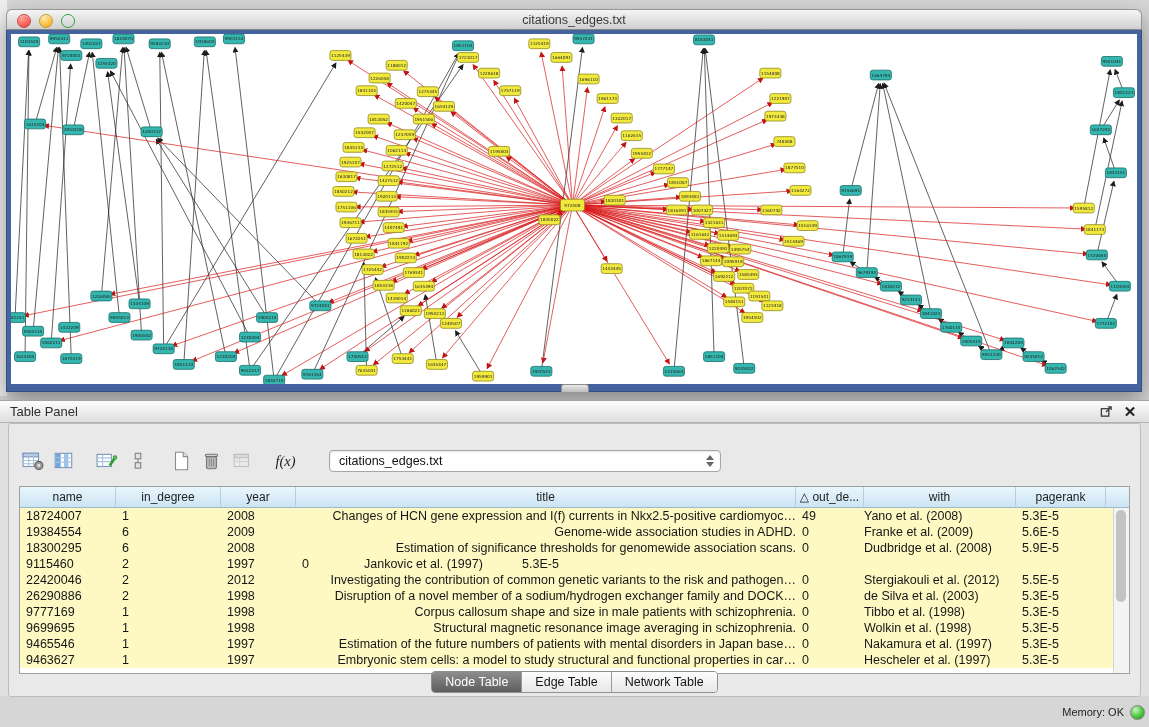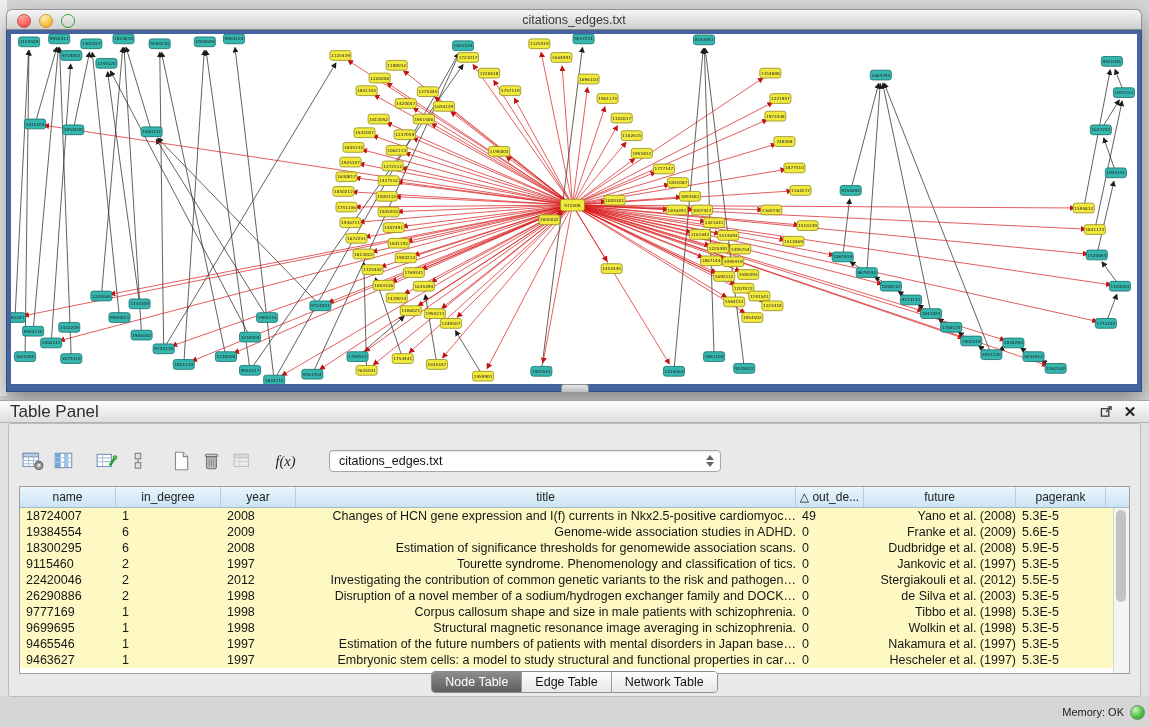--- a/index.html
+++ b/index.html
@@ -23,42 +23,42 @@
   .edge-r{stroke:#d81616;stroke-width:0.7;}
   .edge-k{stroke:#1c1c1c;stroke-width:0.7;}
   .node rect{stroke-width:0.8;}
   .node.ny rect{fill:#f2e93e;stroke:#8f8a1e;}
   .node.nt rect{fill:#35b6ae;stroke:#176e6a;}
   .node text{font-family:"DejaVu Sans",sans-serif;font-size:4.2px;fill:#222;text-anchor:middle;}
 
   
   .table-panel{position:absolute;left:0;top:400px;width:1149px;height:296px;background:#e0e0e0;border-top:1px solid #a3a3a3;box-sizing:border-box;}
   .panel-header{height:21px;background:linear-gradient(#fcfcfc,#dedede);border-bottom:1px solid #b2b2b2;display:flex;align-items:center;padding:0 10px;}
-  .panel-title{font-size:17px;color:#2e2e2e;}
+  .panel-title{font-size:13px;color:#2e2e2e;}
   .ph-spacer{flex:1;}
   .ph-btn{width:18px;height:16px;display:flex;align-items:center;justify-content:center;margin-left:6px;cursor:default;}
   .close-x{font-size:15px;font-weight:bold;color:#222;line-height:14px;}
 
   .panel-body{position:absolute;top:22px;left:8px;right:8px;height:272px;background:#e9e9e9;border:1px solid #bcbcbc;border-radius:3px;}
 
   .toolbar{position:absolute;top:24px;left:10px;right:10px;height:26px;display:flex;align-items:center;gap:4px;}
   .tool-btn{width:27px;height:24px;display:flex;align-items:center;justify-content:center;border-radius:3px;}
   .tool-gap{width:8px;}
   .fx{font-family:"Liberation Serif",serif;font-style:italic;font-size:14.5px;color:#1c1c1c;}
   .combo{margin-left:26px;width:392px;height:22px;background:#fff;border:1px solid #a6a6a6;border-radius:4px;display:flex;align-items:center;position:relative;font-size:12.5px;padding-left:9px;color:#111;box-sizing:border-box;box-shadow:inset 0 1px 2px rgba(0,0,0,.10);}
   .combo .arrows{position:absolute;right:6px;top:4px;display:flex;flex-direction:column;gap:2px;}
   .arr-up{width:0;height:0;border-left:4px solid transparent;border-right:4px solid transparent;border-bottom:5px solid #666;}
   .arr-dn{width:0;height:0;border-left:4px solid transparent;border-right:4px solid transparent;border-top:5px solid #666;}
 
   .table-wrap{position:absolute;top:62px;left:10px;right:10px;height:188px;background:#fff;border:1px solid #9f9f9f;overflow:hidden;box-sizing:border-box;}
   .thead{display:flex;height:20px;background:linear-gradient(#eaf6fd,#cbe4f3);border-bottom:1px solid #9fb9cd;}
   .th{font-size:12px;color:#222;display:flex;align-items:center;justify-content:center;border-right:1px solid #b6cddd;box-sizing:border-box;white-space:nowrap;overflow:hidden;}
   .tbody .tr{display:flex;height:16px;background:#fef9c3;}
   .td{font-size:12.5px;color:#161616;line-height:16px;padding-left:6px;white-space:nowrap;overflow:hidden;box-sizing:border-box;}
-  .td.center{text-align:right;padding-left:0;}
+  .td.center{text-align:left;padding-left:0;}
   .col0{width:96px;}.col1{width:105px;}.col2{width:75px;}.col3{width:500px;text-align:right;}.col4{width:68px;}.col5{width:152px;}.col6{width:90px;}
   .vscroll{position:absolute;top:21px;right:0;width:15px;bottom:0;background:#f4f4f4;border-left:1px solid #d4d4d4;}
   .vthumb{position:absolute;top:2px;left:2px;width:10px;height:92px;background:#c3c3c3;border-radius:6px;}
 
   .tabbar{position:absolute;bottom:3px;left:0;right:0;display:flex;justify-content:center;}
   .tabs{display:flex;border:1px solid #8f8f8f;border-radius:4px;overflow:hidden;background:#f2f2f2;}
   .tab{padding:0 13px;height:20px;line-height:20px;font-size:12.5px;background:linear-gradient(#fdfdfd,#e7e7e7);color:#141414;border-right:1px solid #9a9a9a;}
   .tab:last-child{border-right:none;}
   .tab.active{background:linear-gradient(#8d8d8d,#5d5d5d);color:#fff;}
 
@@ -915,21 +915,21 @@
         </div>
       </div>
 
       <div class="table-wrap">
         <div class="thead">
             <div class="th col0">name</div>
             <div class="th col1">in_degree</div>
             <div class="th col2">year</div>
             <div class="th col3">title</div>
             <div class="th col4">△ out_de...</div>
-            <div class="th col5">future</div>
+            <div class="th col5">with</div>
             <div class="th col6">pagerank</div>
           </div>
         <div class="tbody">
             <div class="tr">
               <div class="td col0">18724007</div>
               <div class="td col1">1</div>
               <div class="td col2">2008</div>
               <div class="td col3">Changes of HCN gene expression and I(f) currents in Nkx2.5-positive cardiomyoc…</div>
               <div class="td col4">49</div>
               <div class="td col5 center">Yano et al. (2008)</div>
@@ -950,21 +950,20 @@
               <div class="td col2">2008</div>
               <div class="td col3">Estimation of significance thresholds for genomewide association scans.</div>
               <div class="td col4">0</div>
               <div class="td col5 center">Dudbridge et al. (2008)</div>
               <div class="td col6">5.9E-5</div>
             </div>
             <div class="tr">
               <div class="td col0">9115460</div>
               <div class="td col1">2</div>
               <div class="td col2">1997</div>
-              <div class="td col3">Tourette syndrome. Phenomenology and classification of tics.</div>
               <div class="td col4">0</div>
               <div class="td col5 center">Jankovic et al. (1997)</div>
               <div class="td col6">5.3E-5</div>
             </div>
             <div class="tr">
               <div class="td col0">22420046</div>
               <div class="td col1">2</div>
               <div class="td col2">2012</div>
               <div class="td col3">Investigating the contribution of common genetic variants to the risk and pathogen…</div>
               <div class="td col4">0</div>

